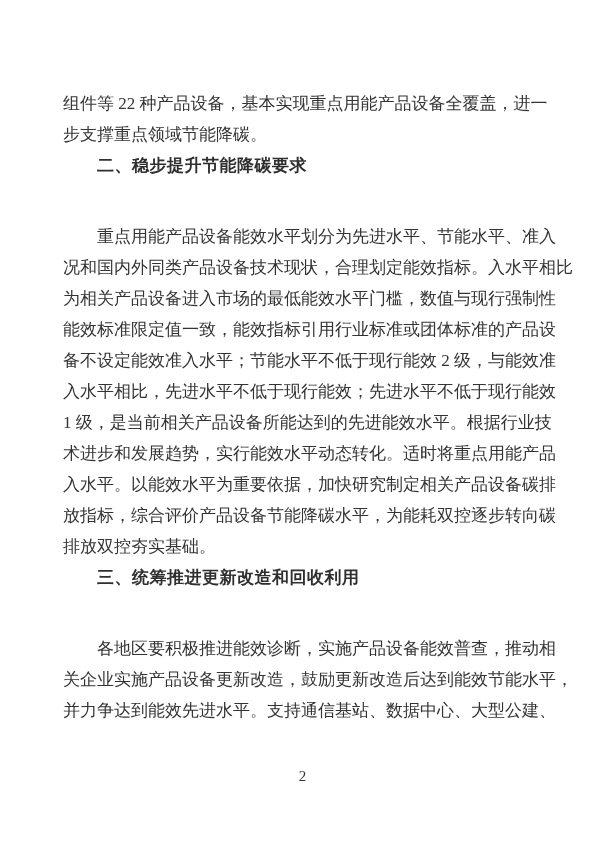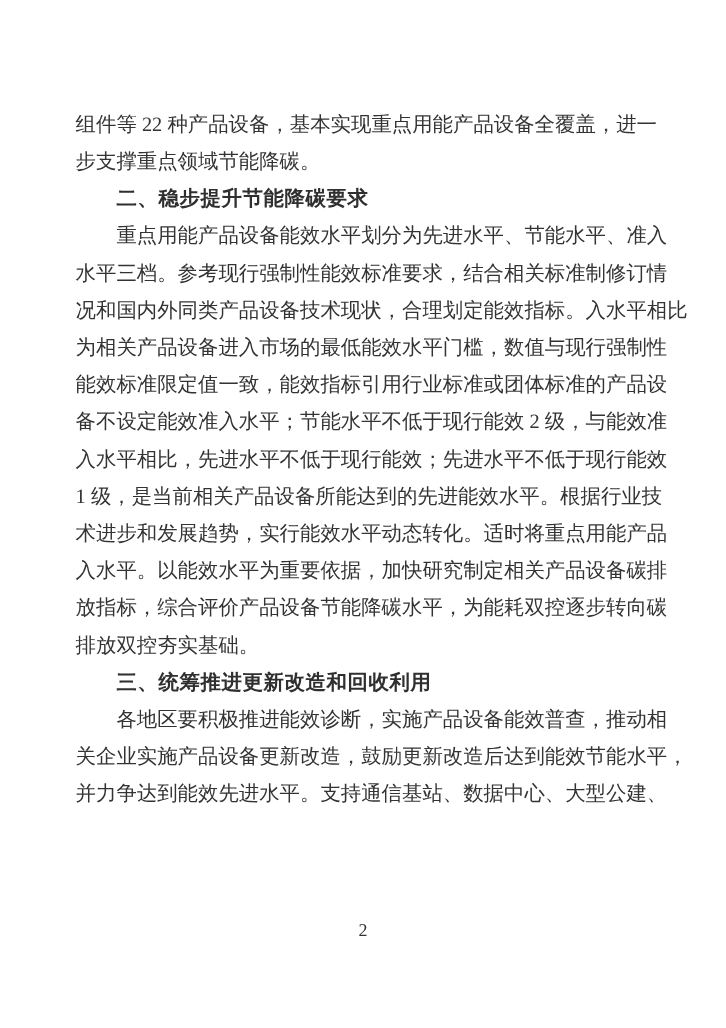--- a/index.html
+++ b/index.html
@@ -33,20 +33,21 @@
     white-space: nowrap;
     overflow: visible;
   }
   .line.end {
     text-align: center;
     text-align-last: left;
     white-space: normal;
   }
   .line.indent {
     text-indent: 2em;
+    margin-top: 40px;
   }
   .line.heading {
     font-family: "Liberation Sans", "DejaVu Sans", sans-serif;
     font-weight: bold;
     color: #2f2f2f;
     text-align: center;
     text-align-last: left;
     text-indent: 2em;
     letter-spacing: 0.5px;
   }
@@ -63,21 +64,20 @@
 </style>
 </head>
 <body>
 
 <div class="page">
   <div class="content">
     <div class="line">组件等 22 种产品设备，基本实现重点用能产品设备全覆盖，进一</div>
     <div class="line end">步支撑重点领域节能降碳。</div>
     <div class="line heading">二、稳步提升节能降碳要求</div>
     <div class="line indent">重点用能产品设备能效水平划分为先进水平、节能水平、准入</div>
-    <div class="line">水平三档。参考现行强制性能效标准要求，结合相关标准制修订情</div>
     <div class="line">况和国内外同类产品设备技术现状，合理划定能效指标。入水平相比</div>
     <div class="line">为相关产品设备进入市场的最低能效水平门槛，数值与现行强制性</div>
     <div class="line">能效标准限定值一致，能效指标引用行业标准或团体标准的产品设</div>
     <div class="line">备不设定能效准入水平；节能水平不低于现行能效 2 级，与能效准</div>
     <div class="line">入水平相比，先进水平不低于现行能效；先进水平不低于现行能效</div>
     <div class="line">1 级，是当前相关产品设备所能达到的先进能效水平。根据行业技</div>
     <div class="line">术进步和发展趋势，实行能效水平动态转化。适时将重点用能产品</div>
     <div class="line">入水平。以能效水平为重要依据，加快研究制定相关产品设备碳排</div>
     <div class="line">放指标，综合评价产品设备节能降碳水平，为能耗双控逐步转向碳</div>
     <div class="line end">排放双控夯实基础。</div>

